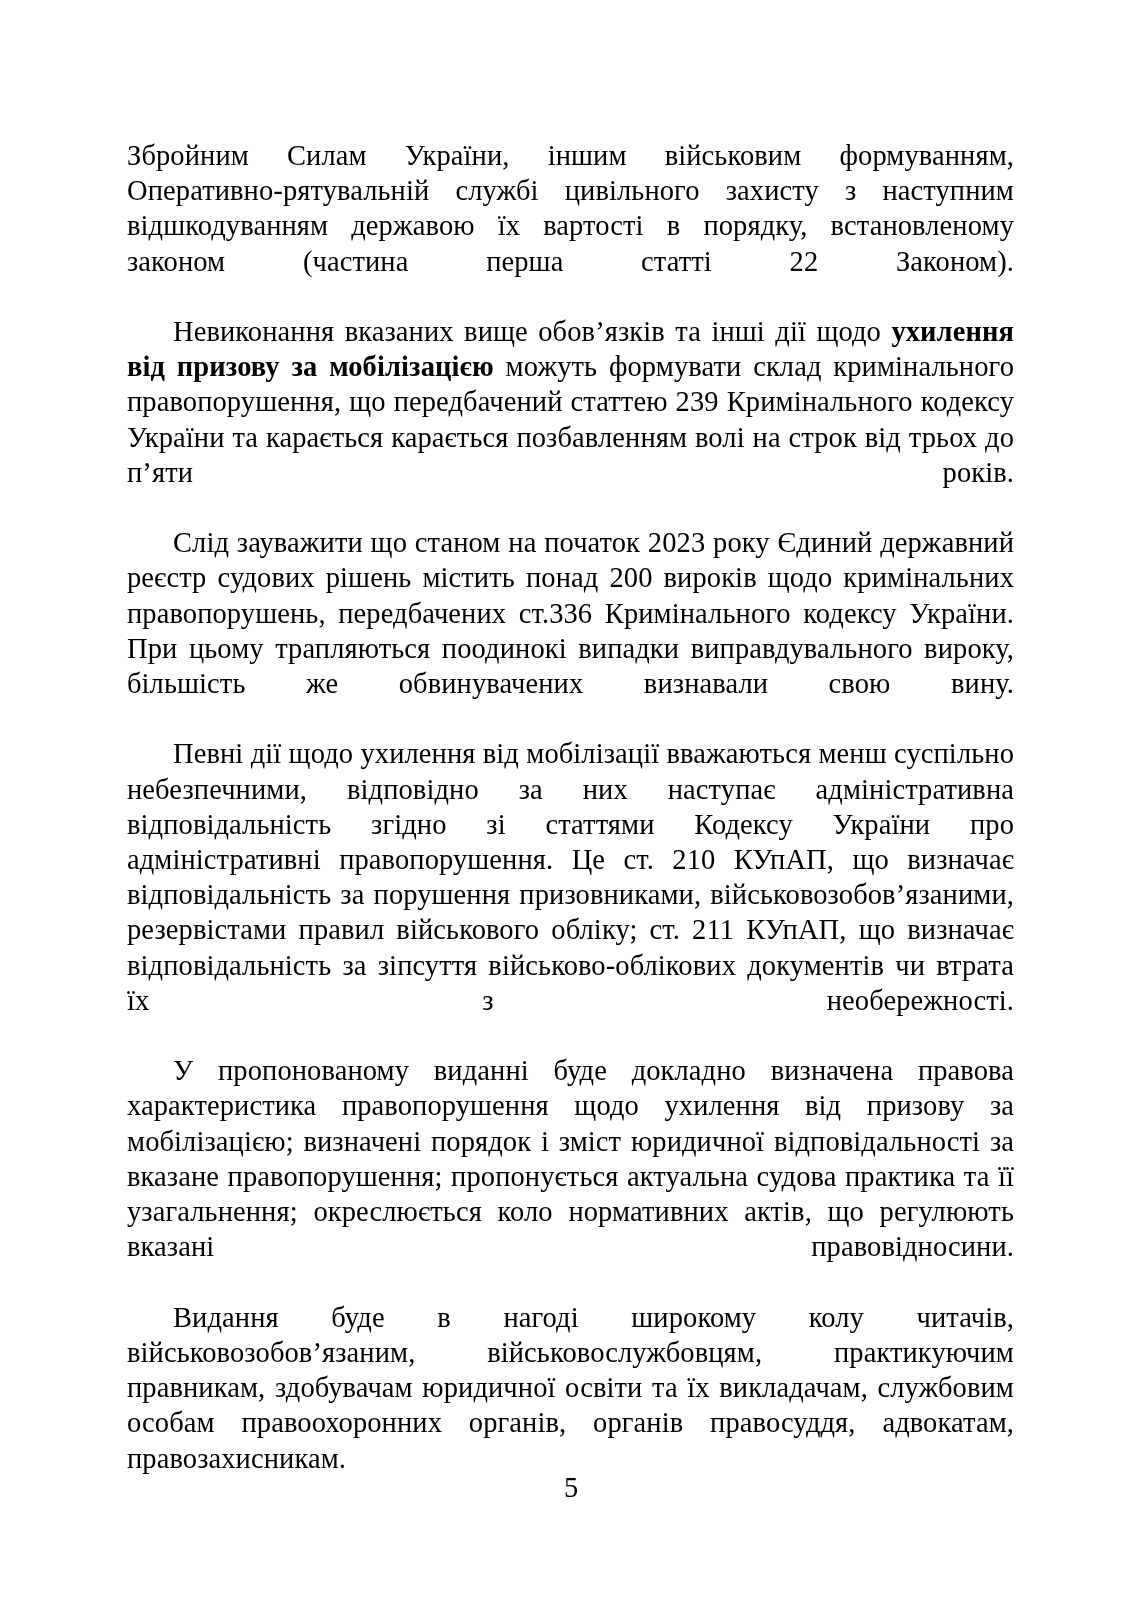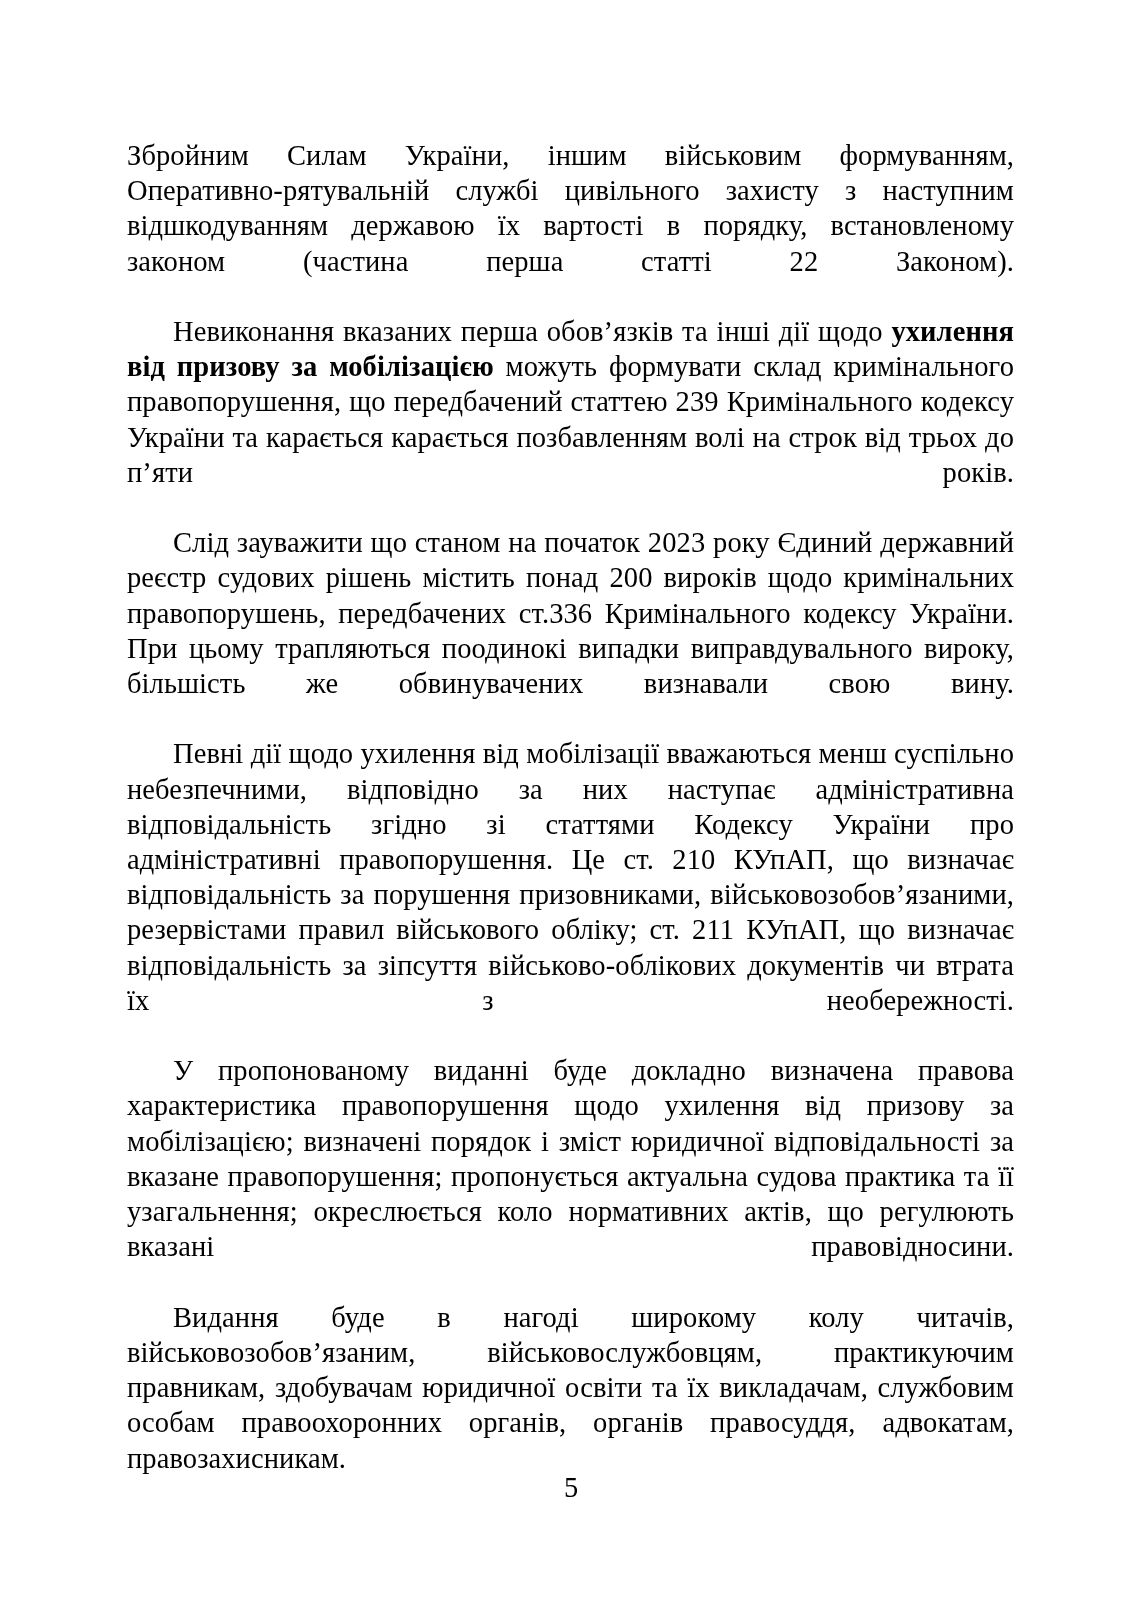--- a/index.html
+++ b/index.html
@@ -75,21 +75,21 @@
 </head>
 <body>
 
 <div class="page">
 
   <div class="text-column">
 
     <p class="para noindent">Збройним Силам України, іншим військовим формуванням, Оперативно-рятувальній службі цивільного захисту з наступним відшкодуванням державою їх вартості в порядку, встановленому законом (частина перша статті 22 Законом).</p>
 
 
-    <p class="para"><span>Невиконання вказаних перша обов’язків та інші дії щодо </span><b class="emph">ухилення від призову за мобілізацією</b><span> можуть формувати склад кримінального правопорушення, що передбачений статтею 239 Кримінального кодексу України та карається карається позбавленням волі на строк від трьох до п’яти років.</span></p>
+    <p class="para"><span>Невиконання вказаних вище обов’язків та інші дії щодо </span><b class="emph">ухилення від призову за мобілізацією</b><span> можуть формувати склад кримінального правопорушення, що передбачений статтею 239 Кримінального кодексу України та карається карається позбавленням волі на строк від трьох до п’яти років.</span></p>
 
     <p class="para">Слід зауважити що станом на початок 2023 року Єдиний державний реєстр судових рішень містить понад 200 вироків щодо кримінальних правопорушень, передбачених ст.336 Кримінального кодексу України. При цьому трапляються поодинокі випадки виправдувального вироку, більшість же обвинувачених визнавали свою вину.</p>
 
     <p class="para">Певні дії щодо ухилення від мобілізації вважаються менш суспільно небезпечними, відповідно за них наступає адміністративна відповідальність згідно зі статтями Кодексу України про адміністративні правопорушення. Це ст. 210 КУпАП, що визначає відповідальність за порушення призовниками, військовозобов’язаними, резервістами правил військового обліку; ст. 211 КУпАП, що визначає відповідальність за зіпсуття військово-облікових документів чи втрата їх з необережності.</p>
 
     <p class="para">У пропонованому виданні буде докладно визначена правова характеристика правопорушення щодо ухилення від призову за мобілізацією; визначені порядок і зміст юридичної відповідальності за вказане правопорушення; пропонується актуальна судова практика та її узагальнення; окреслюється коло нормативних актів, що регулюють вказані правовідносини.</p>
 
     <p class="para">Видання буде в нагоді широкому колу читачів, військовозобов’язаним, військовослужбовцям, практикуючим правникам, здобувачам юридичної освіти та їх викладачам, службовим особам правоохоронних органів, органів правосуддя, адвокатам, правозахисникам.</p>
 
   </div>

